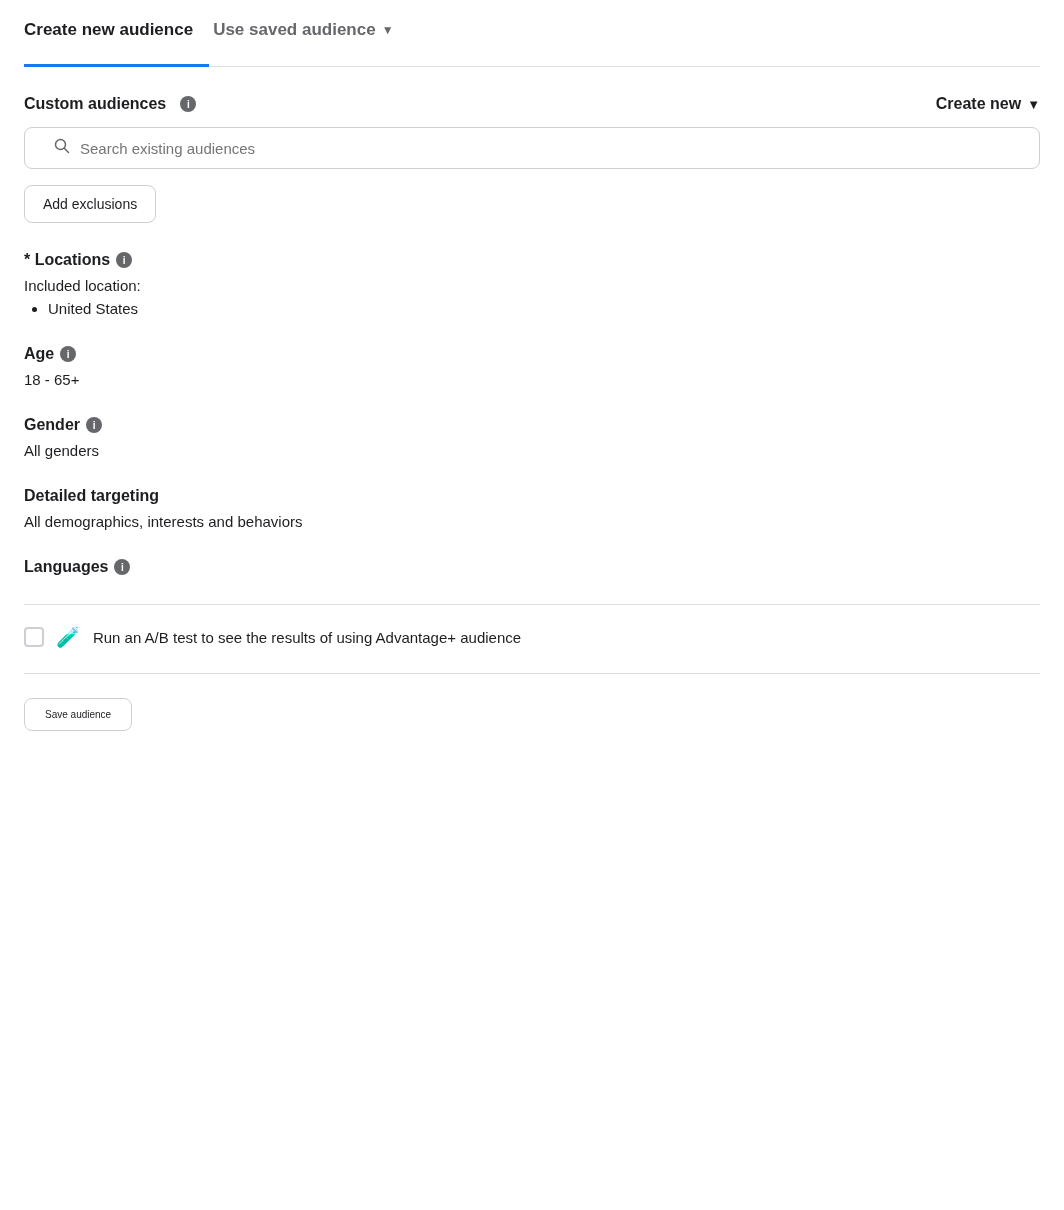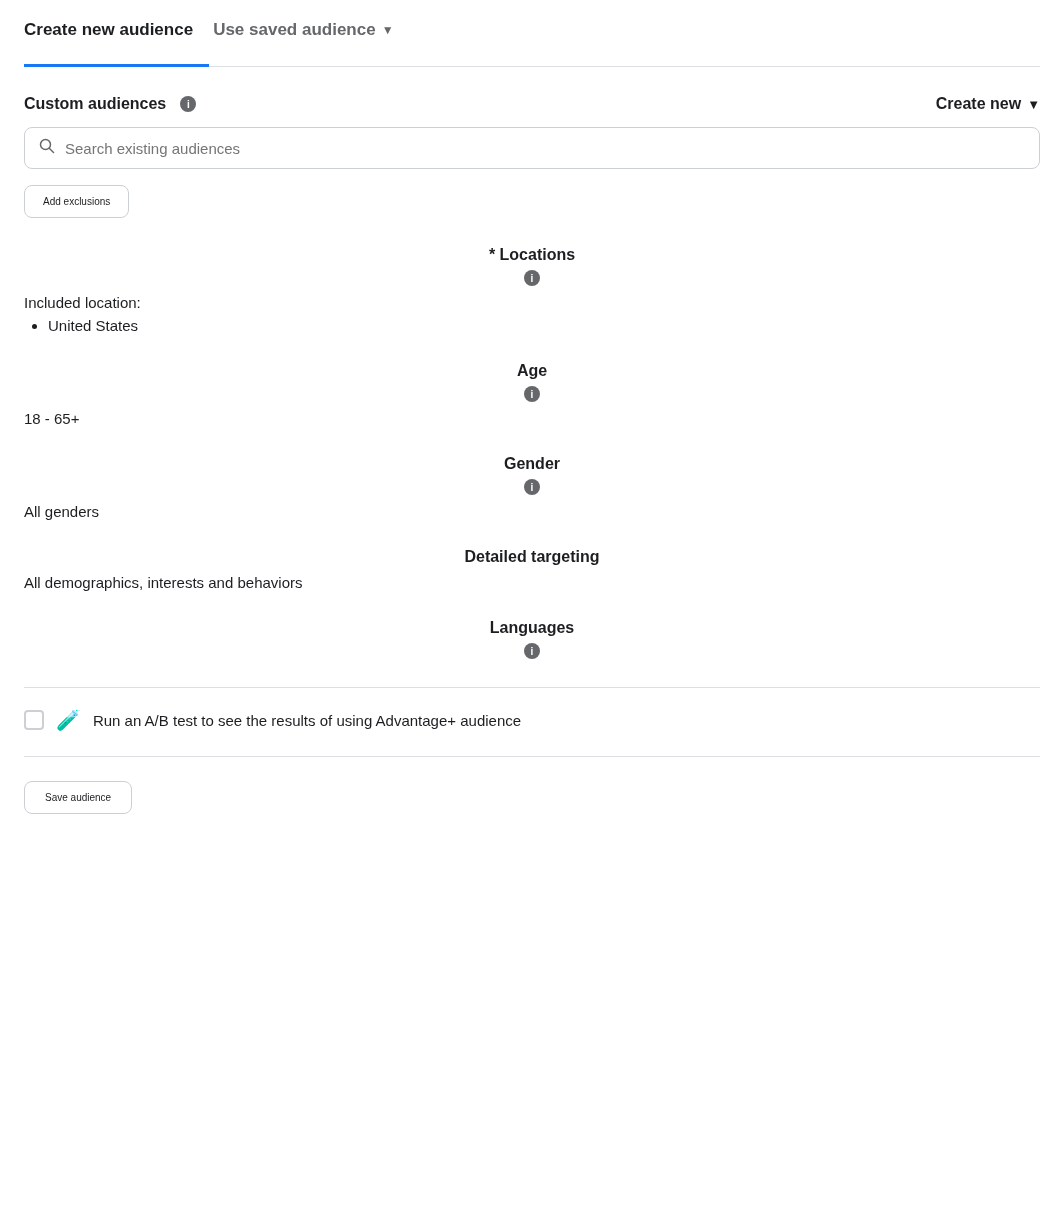--- a/index.html
+++ b/index.html
@@ -111,21 +111,21 @@
       font-size: 13px;
       color: #1c1e21;
     }
 
     
     .search-container {
       display: flex;
       align-items: center;
       border: 1px solid #ccd0d5;
       border-radius: 8px;
-      padding: 10px 14px;
+      padding: 10px 29px;
       gap: 10px;
       margin-bottom: 16px;
       background: #fff;
     }
 
     .search-icon {
       color: #65676b;
       font-size: 16px;
       flex-shrink: 0;
     }
@@ -139,37 +139,36 @@
       background: transparent;
     }
 
     
     .add-exclusions-btn {
       display: inline-flex;
       align-items: center;
       padding: 10px 18px;
       border: 1px solid #ccd0d5;
       border-radius: 8px;
-      font-size: 10px;
+      font-size: 14px;
       font-weight: 400;
       color: #1c1e21;
       cursor: pointer;
       background: #fff;
     }
 
     
     .section-label {
       font-size: 16px;
       font-weight: 700;
       color: #1c1e21;
       display: flex;
       align-items: center;
       gap: 6px;
       margin-bottom: 8px;
-      flex-direction: column;
     }
 
     .section-value {
       font-size: 15px;
       color: #1c1e21;
       margin-bottom: 4px;
     }
 
     .location-included {
       font-size: 15px;

